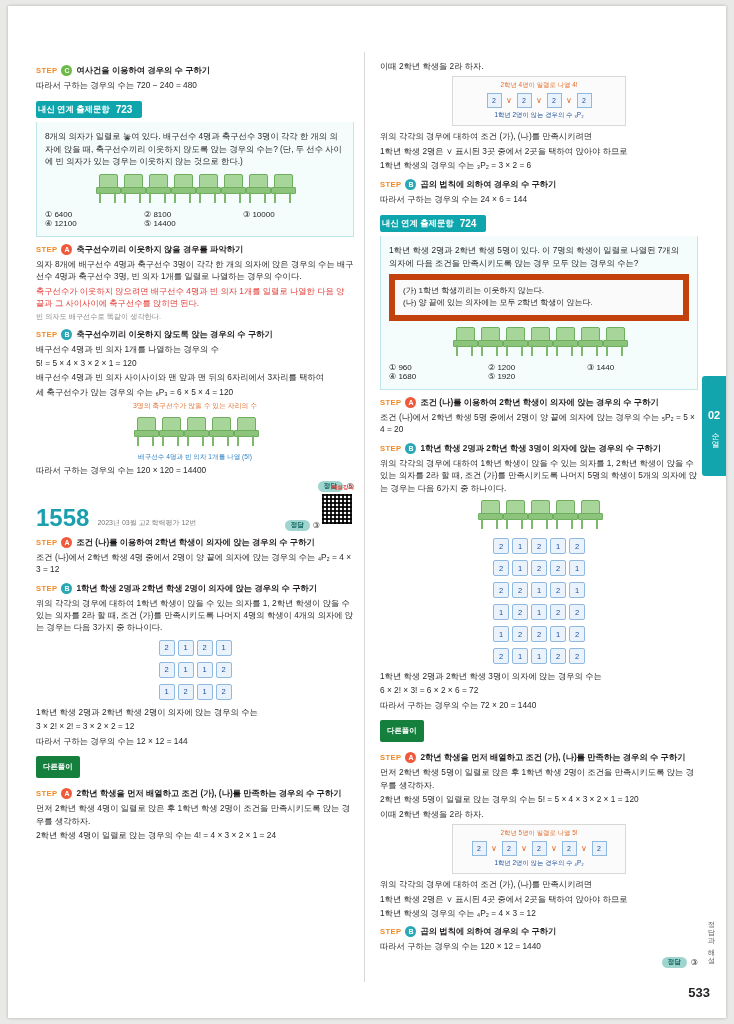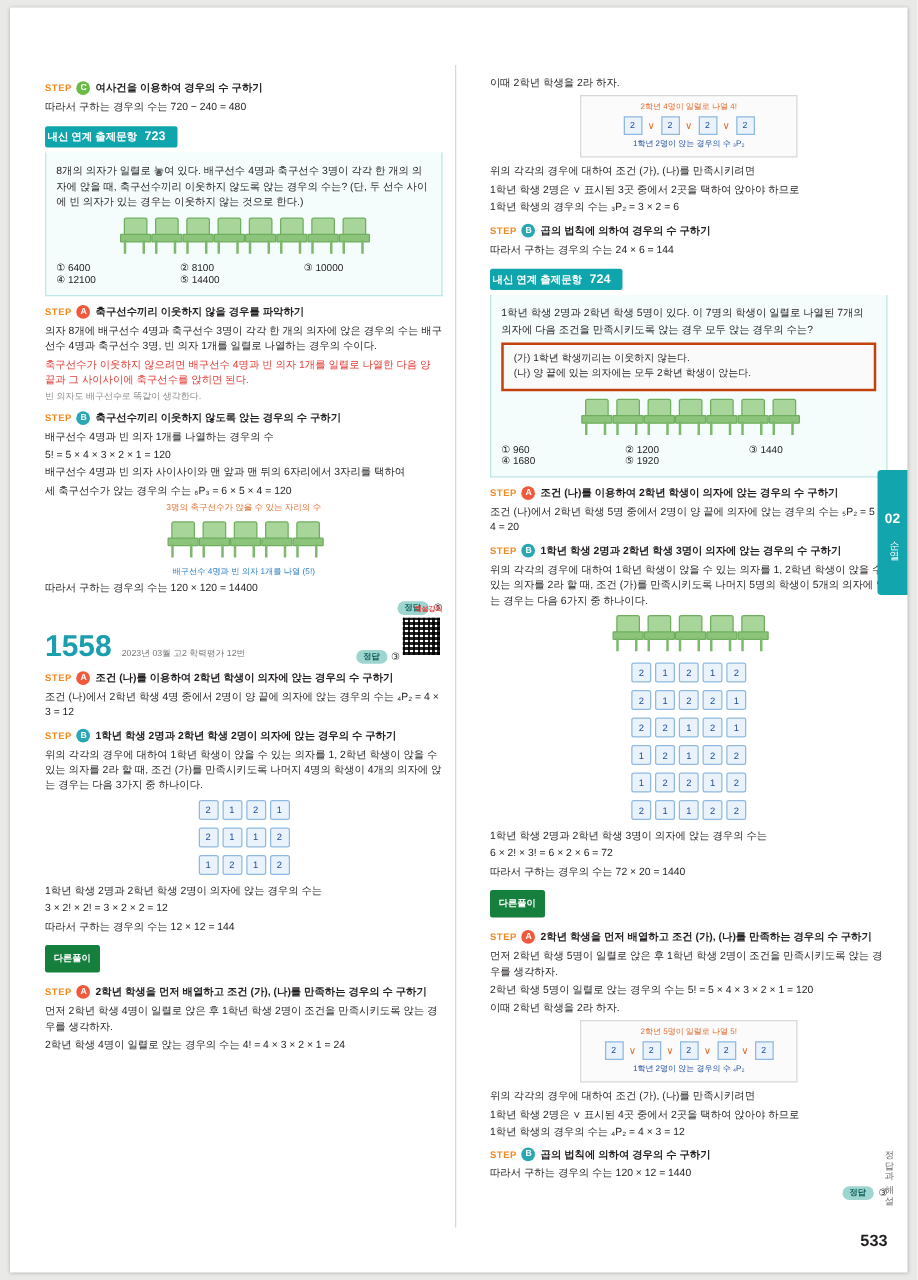--- a/index.html
+++ b/index.html
@@ -10,21 +10,21 @@
     font-size:8px;color:#231f20;
     overflow:hidden;
   }
   .page{
     position:absolute;left:8px;top:6px;width:718px;height:1012px;
     background:#ffffff;
     box-shadow:0 0 3px rgba(0,0,0,.25);
   }
   .col{position:absolute;top:52px;width:318px;}
   .col-left{left:28px;}
-  .col-right{left:384px;}
+  .col-right{left:372px;}
   .divider{position:absolute;left:356px;top:46px;width:1px;height:930px;background:#d8d8d8;}
 
   
   .ln{line-height:1.5;margin:2px 0;}
   .kr{font-size:8.3px;}
   .b{font-weight:bold;}
   .red{color:#e23c36;}
 
   
   .step{display:flex;align-items:center;gap:4px;margin:7px 0 3px;}
@@ -47,21 +47,21 @@
     background:#0ea5ad;color:#fff;font-weight:bold;font-size:8.4px;
     padding:3px 10px 3px 2px;border-radius:2px;margin:8px 0 4px;
   }
   .naeshin .num{font-size:10px;}
 
   .probbox{
     border:1px solid #bfe6e8;border-top:none;
     background:#f4fcfc;padding:6px 8px;margin-bottom:4px;
   }
   .condbox{
-    border:2px solid #c2410c;background:#fafafa;
+    border:6px solid #c2410c;background:#fafafa;
     padding:5px 8px;margin:5px 0;font-size:8px;line-height:1.55;
   }
 
   
   .choices{display:flex;flex-wrap:wrap;margin:4px 0 2px;font-size:8px;}
   .choices span{width:33%;}
   .ci{color:#222;}
 
   
   .chairs{display:flex;justify-content:center;gap:2px;margin:6px 0;}

